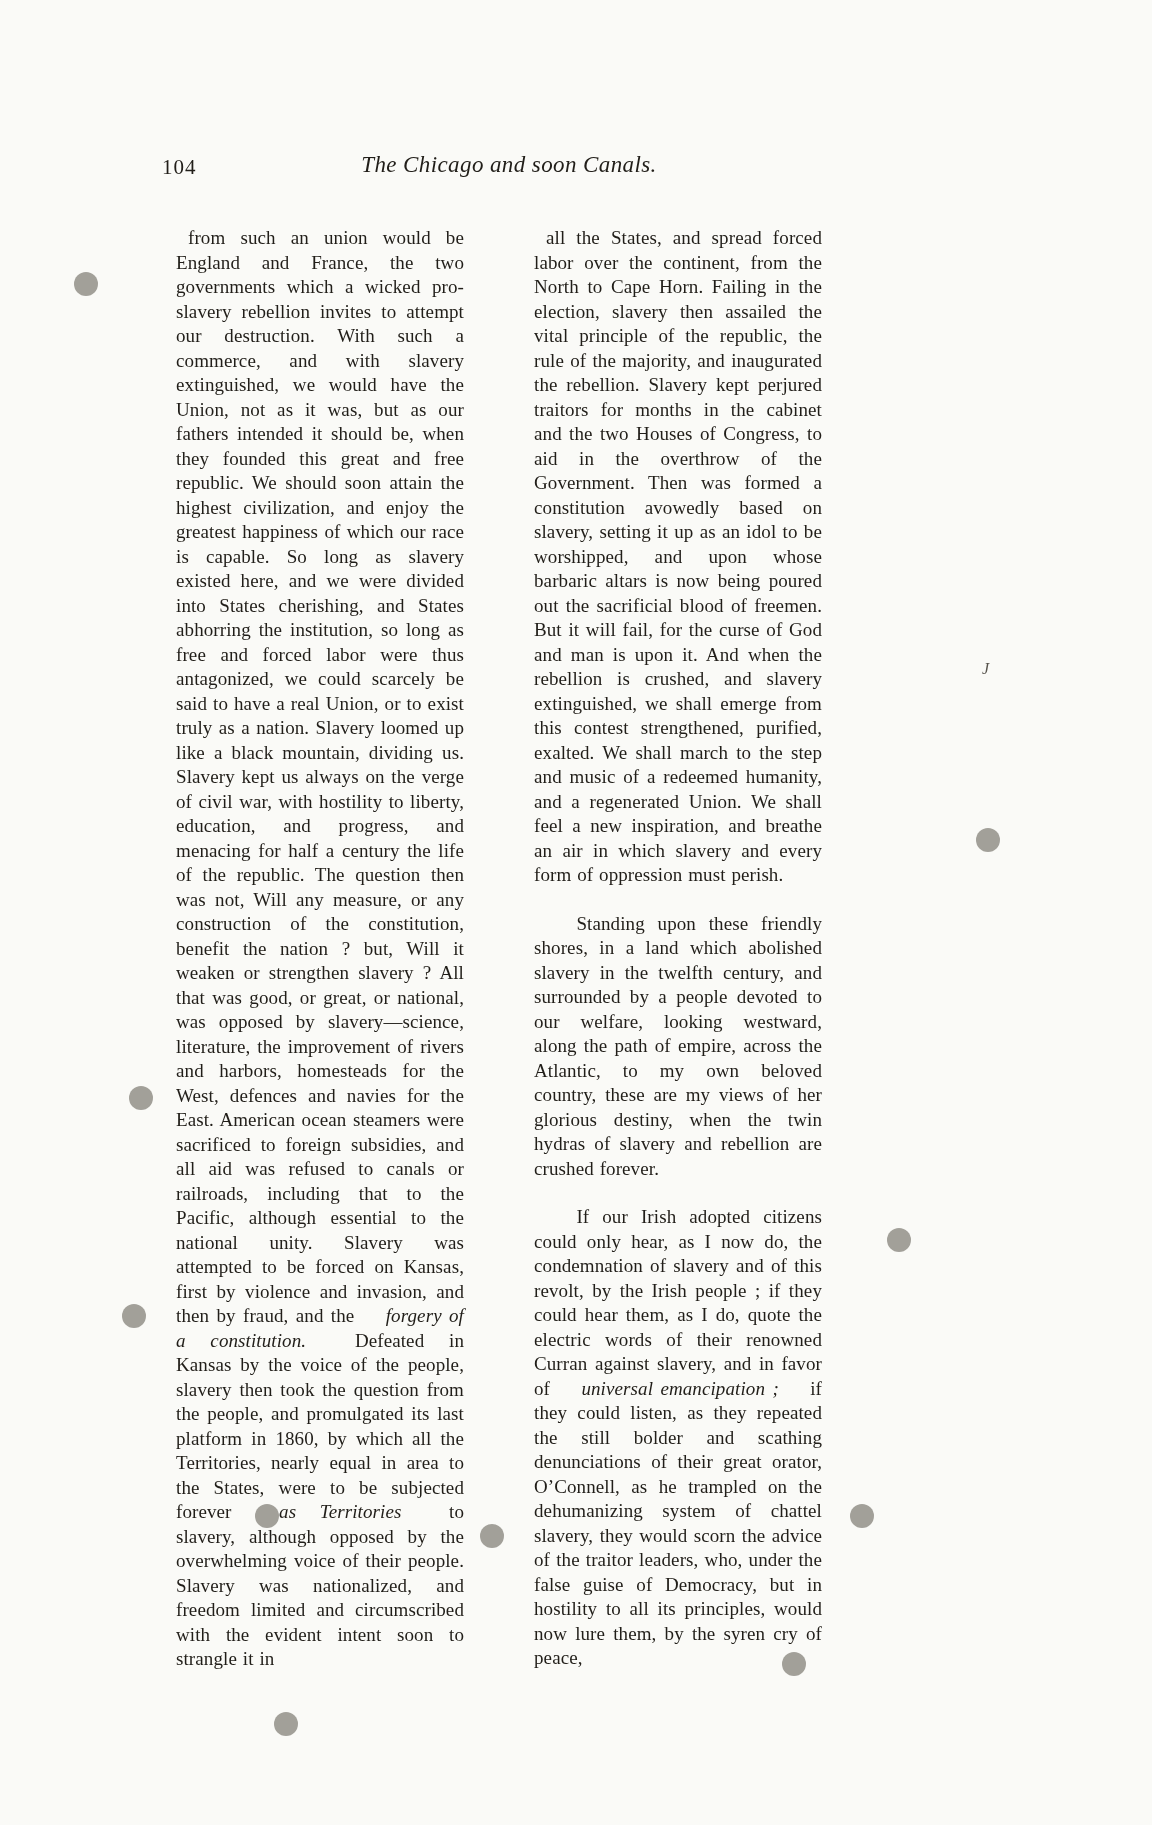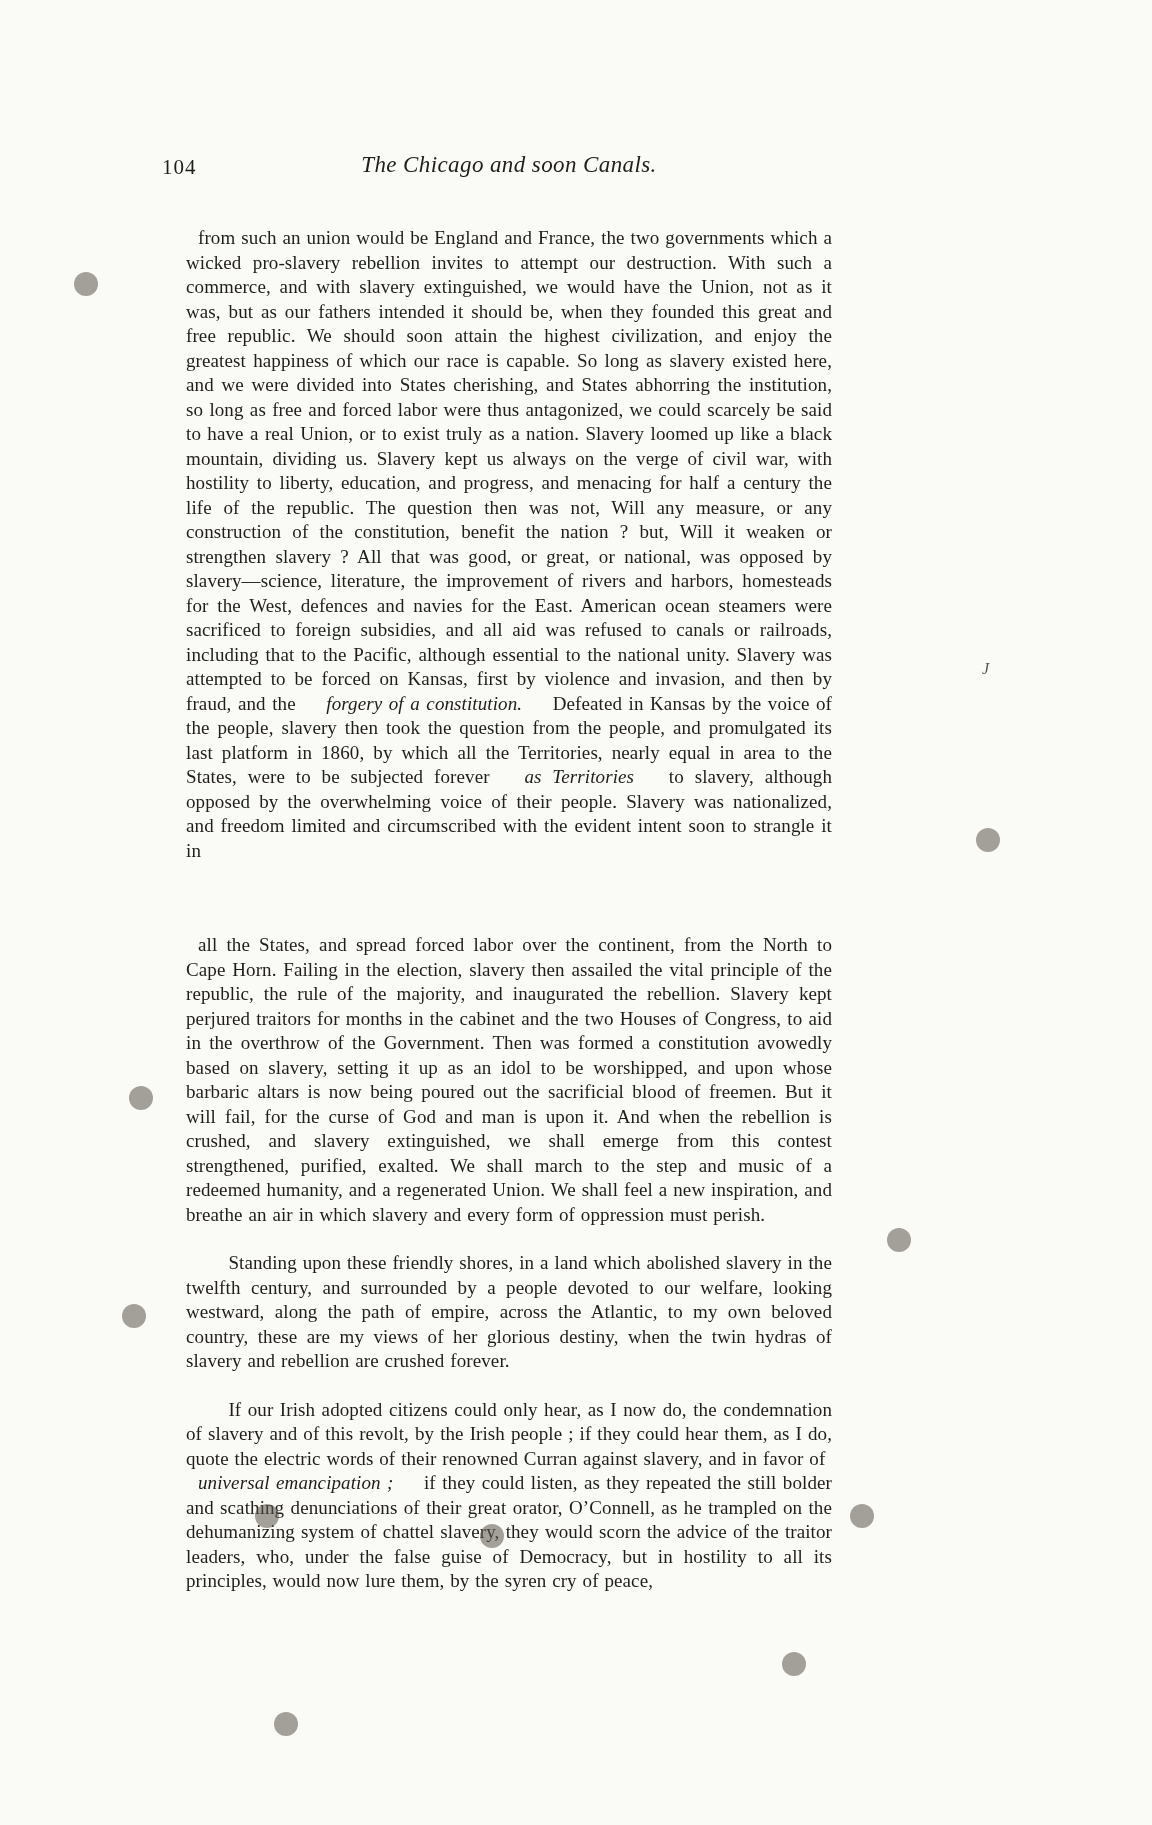--- a/index.html
+++ b/index.html
@@ -24,25 +24,24 @@
     letter-spacing:1px;
     font-style:normal;
   }
   .page-title {
     font-style:italic;
     font-size:23px;
     letter-spacing:0.4px;
   }
   .columns {
     position:absolute;
-    top:178px; left:138px;
+    top:178px; left:128px;
     width:718px;
     display:flex;
     gap:22px;
-    flex-direction:column;
   }
   .column {
     flex:1;
     min-width:0;
     text-align:justify;
     font-size:19px;
     line-height:24.5px;
     word-spacing:1px;
     letter-spacing:0.1px;
     -webkit-hyphens:auto;

